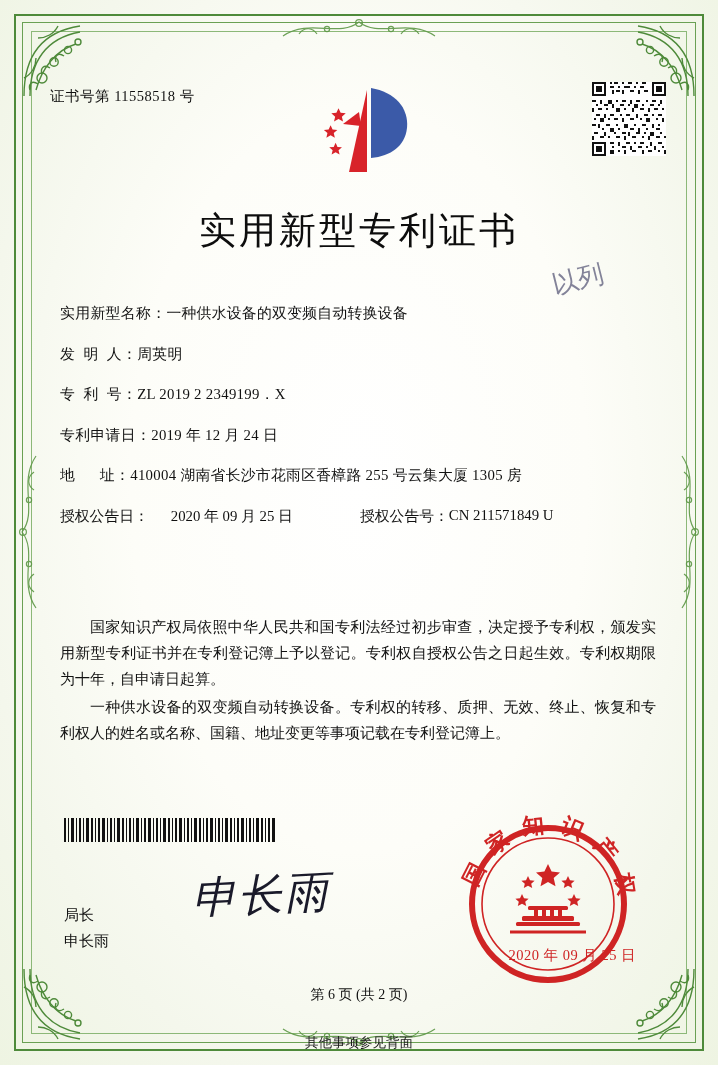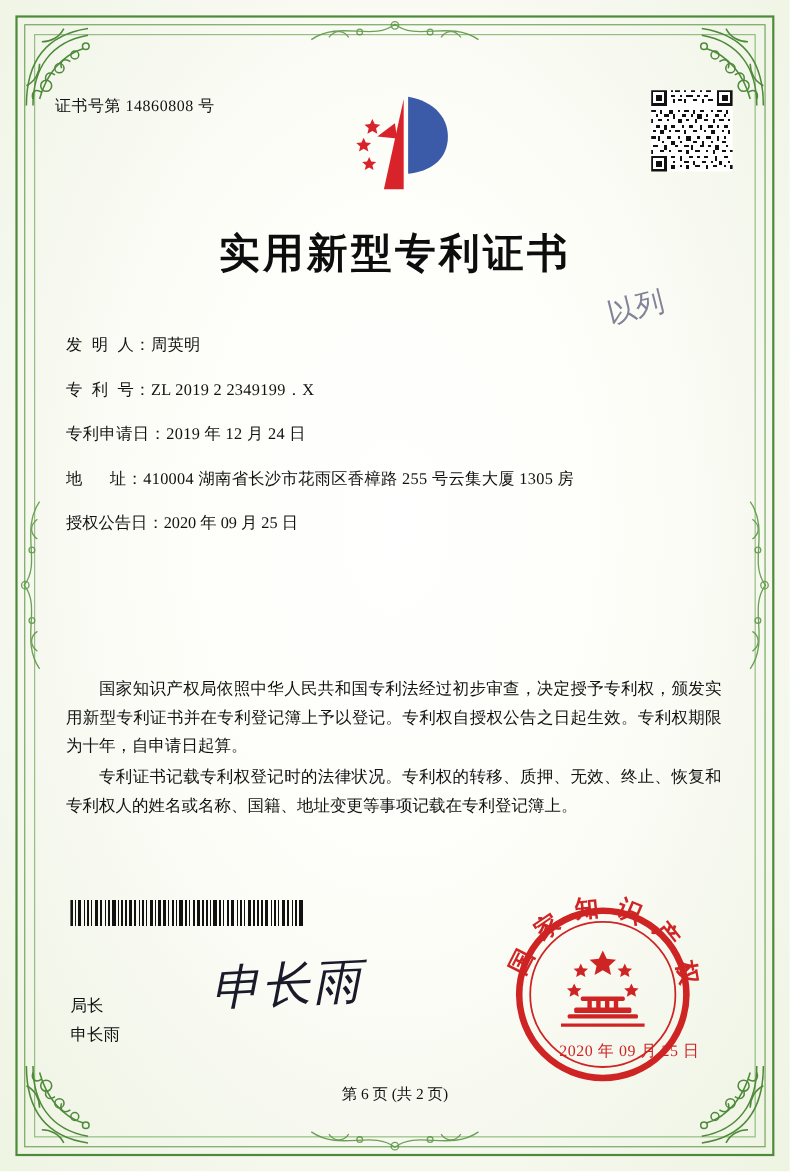--- a/index.html
+++ b/index.html
@@ -100,21 +100,21 @@
     width: 74px; height: 74px;
   }
   .qr svg { display:block; }
 
   .title {
     position: absolute;
     left: 0; right: 0;
     top: 160px;
     text-align: center;
     font-size: 37px;
-    font-weight: bold;
+    font-weight: normal;
     letter-spacing: 3px;
     color: #0d0d0d;
     font-family: "Liberation Serif","DejaVu Serif",serif;
   }
 
   .handwrite-mark {
     position: absolute;
     right: 68px; top: 216px;
     font-size: 26px;
     color: #5b5b7a;
@@ -146,21 +146,21 @@
     letter-spacing: .3px;
   }
 
   .field-row2 {
     display: flex;
     align-items: baseline;
     font-size: 14.8px;
     color: #111;
     margin-bottom: 18px;
   }
-  .field-row2 .c1 { width: 300px; display:flex; }
+  .field-row2 .c1 { width: 300px; display:flex;gap:22px; }
   .field-row2 .c2 { display:flex; }
 
   .paragraphs {
     position: absolute;
     left: 14px;
     top: 568px;
     width: 596px;
     font-size: 15px;
     line-height: 26px;
     color: #111;
@@ -347,21 +347,21 @@
       <circle cx="9" cy="80" r="3.4"></circle>
         <circle cx="15" cy="48" r="2.6"></circle>
         <circle cx="15" cy="112" r="2.6"></circle>
       <path d="M20 20 C12 26 14 34 20 38"></path>
         <path d="M20 122 C14 126 12 134 20 140"></path>
     </svg>
   </div>
 
   <div class="content">
 
-    <div class="cert-no">证书号第 14860808 号</div>
+    <div class="cert-no">证书号第 11558518 号</div>
 
     <div class="logo">
       <svg width="104" height="100" viewBox="0 0 104 100">
         <path d="M62 6 C86 10 100 26 98 46 C96 64 82 74 62 76 Z" fill="#3b5aa8"></path>
         <path d="M58 8 L58 90 L40 90 Z" fill="#d8232a"></path>
         <path d="M50 30 L34 42 L52 44 Z" fill="#d8232a"></path>
         <g fill="#d8232a">
           <path d="M30 22 l2.6 5.6 6.2 .6 -4.7 4.1 1.4 6 -5.5-3.2 -5.5 3.2 1.4-6 -4.7-4.1 6.2-.6z" transform="scale(.82) translate(6,10)"></path>
           <path d="M22 44 l2.2 4.8 5.3 .5 -4 3.5 1.2 5.1 -4.7-2.7 -4.7 2.7 1.2-5.1 -4-3.5 5.3-.5z" transform="scale(.9) translate(2,4)"></path>
           <path d="M26 62 l2 4.3 4.7 .4 -3.6 3.1 1.1 4.6 -4.2-2.5 -4.2 2.5 1.1-4.6 -3.6-3.1 4.7-.4z" transform="scale(.95) translate(2,2)"></path>
@@ -507,20 +507,24 @@
         </g>
       </svg>
     </div>
 
     <div class="title">实用新型专利证书</div>
 
     <div class="handwrite-mark">以列</div>
 
     <div class="fields">
 
+      <div class="field">
+        <span class="lbl">实用新型名称：</span>
+        <span class="val">一种供水设备的双变频自动转换设备</span>
+      </div>
 
       <div class="field">
         <span class="lbl">发  明  人：</span>
         <span class="val">周英明</span>
       </div>
 
       <div class="field">
         <span class="lbl">专  利  号：</span>
         <span class="val">ZL 2019 2 2349199．X</span>
       </div>
@@ -534,27 +538,31 @@
       <div class="field">
         <span class="lbl">地      址：</span>
         <span class="val">410004 湖南省长沙市花雨区香樟路 255 号云集大厦 1305 房</span>
       </div>
 
       <div class="field-row2">
         <span class="c1">
           <span class="lbl">授权公告日：</span>
           <span class="val">2020 年 09 月 25 日</span>
         </span>
+        <span class="c2">
+          <span class="lbl">授权公告号：</span>
+          <span class="val">CN 211571849 U</span>
+        </span>
       </div>
 
     </div>
 
     <div class="paragraphs">
       <p>国家知识产权局依照中华人民共和国专利法经过初步审查，决定授予专利权，颁发实用新型专利证书并在专利登记簿上予以登记。专利权自授权公告之日起生效。专利权期限为十年，自申请日起算。</p>
-      <p>专利证书记载专利权登记时的法律状况。专利权的转移、质押、无效、终止、恢复和专利权人的姓名或名称、国籍、地址变更等事项记载在专利登记簿上。</p>
+      <p>一种供水设备的双变频自动转换设备。专利权的转移、质押、无效、终止、恢复和专利权人的姓名或名称、国籍、地址变更等事项记载在专利登记簿上。</p>
     </div>
 
     <div class="barcode">
       <svg width="212" height="24" viewBox="0 0 212 24" shape-rendering="crispEdges">
         <rect width="212" height="24" fill="transparent"></rect>
         <g fill="#111111">
           <rect x="0" y="0" width="2" height="24"></rect>
             <rect x="4" y="0" width="1" height="24"></rect>
           <rect x="7" y="0" width="3" height="24"></rect>
             <rect x="12" y="0" width="1" height="24"></rect>
@@ -648,14 +656,15 @@
         </g>
       </svg>
     </div>
 
     <div class="seal-date">2020 年 09 月 25 日</div>
 
     <div class="page-no">第 6 页 (共 2 页)</div>
 
   </div>
 
+  <div class="footnote">其他事项参见背面</div>
 
 </div>
 
 </body></html>

